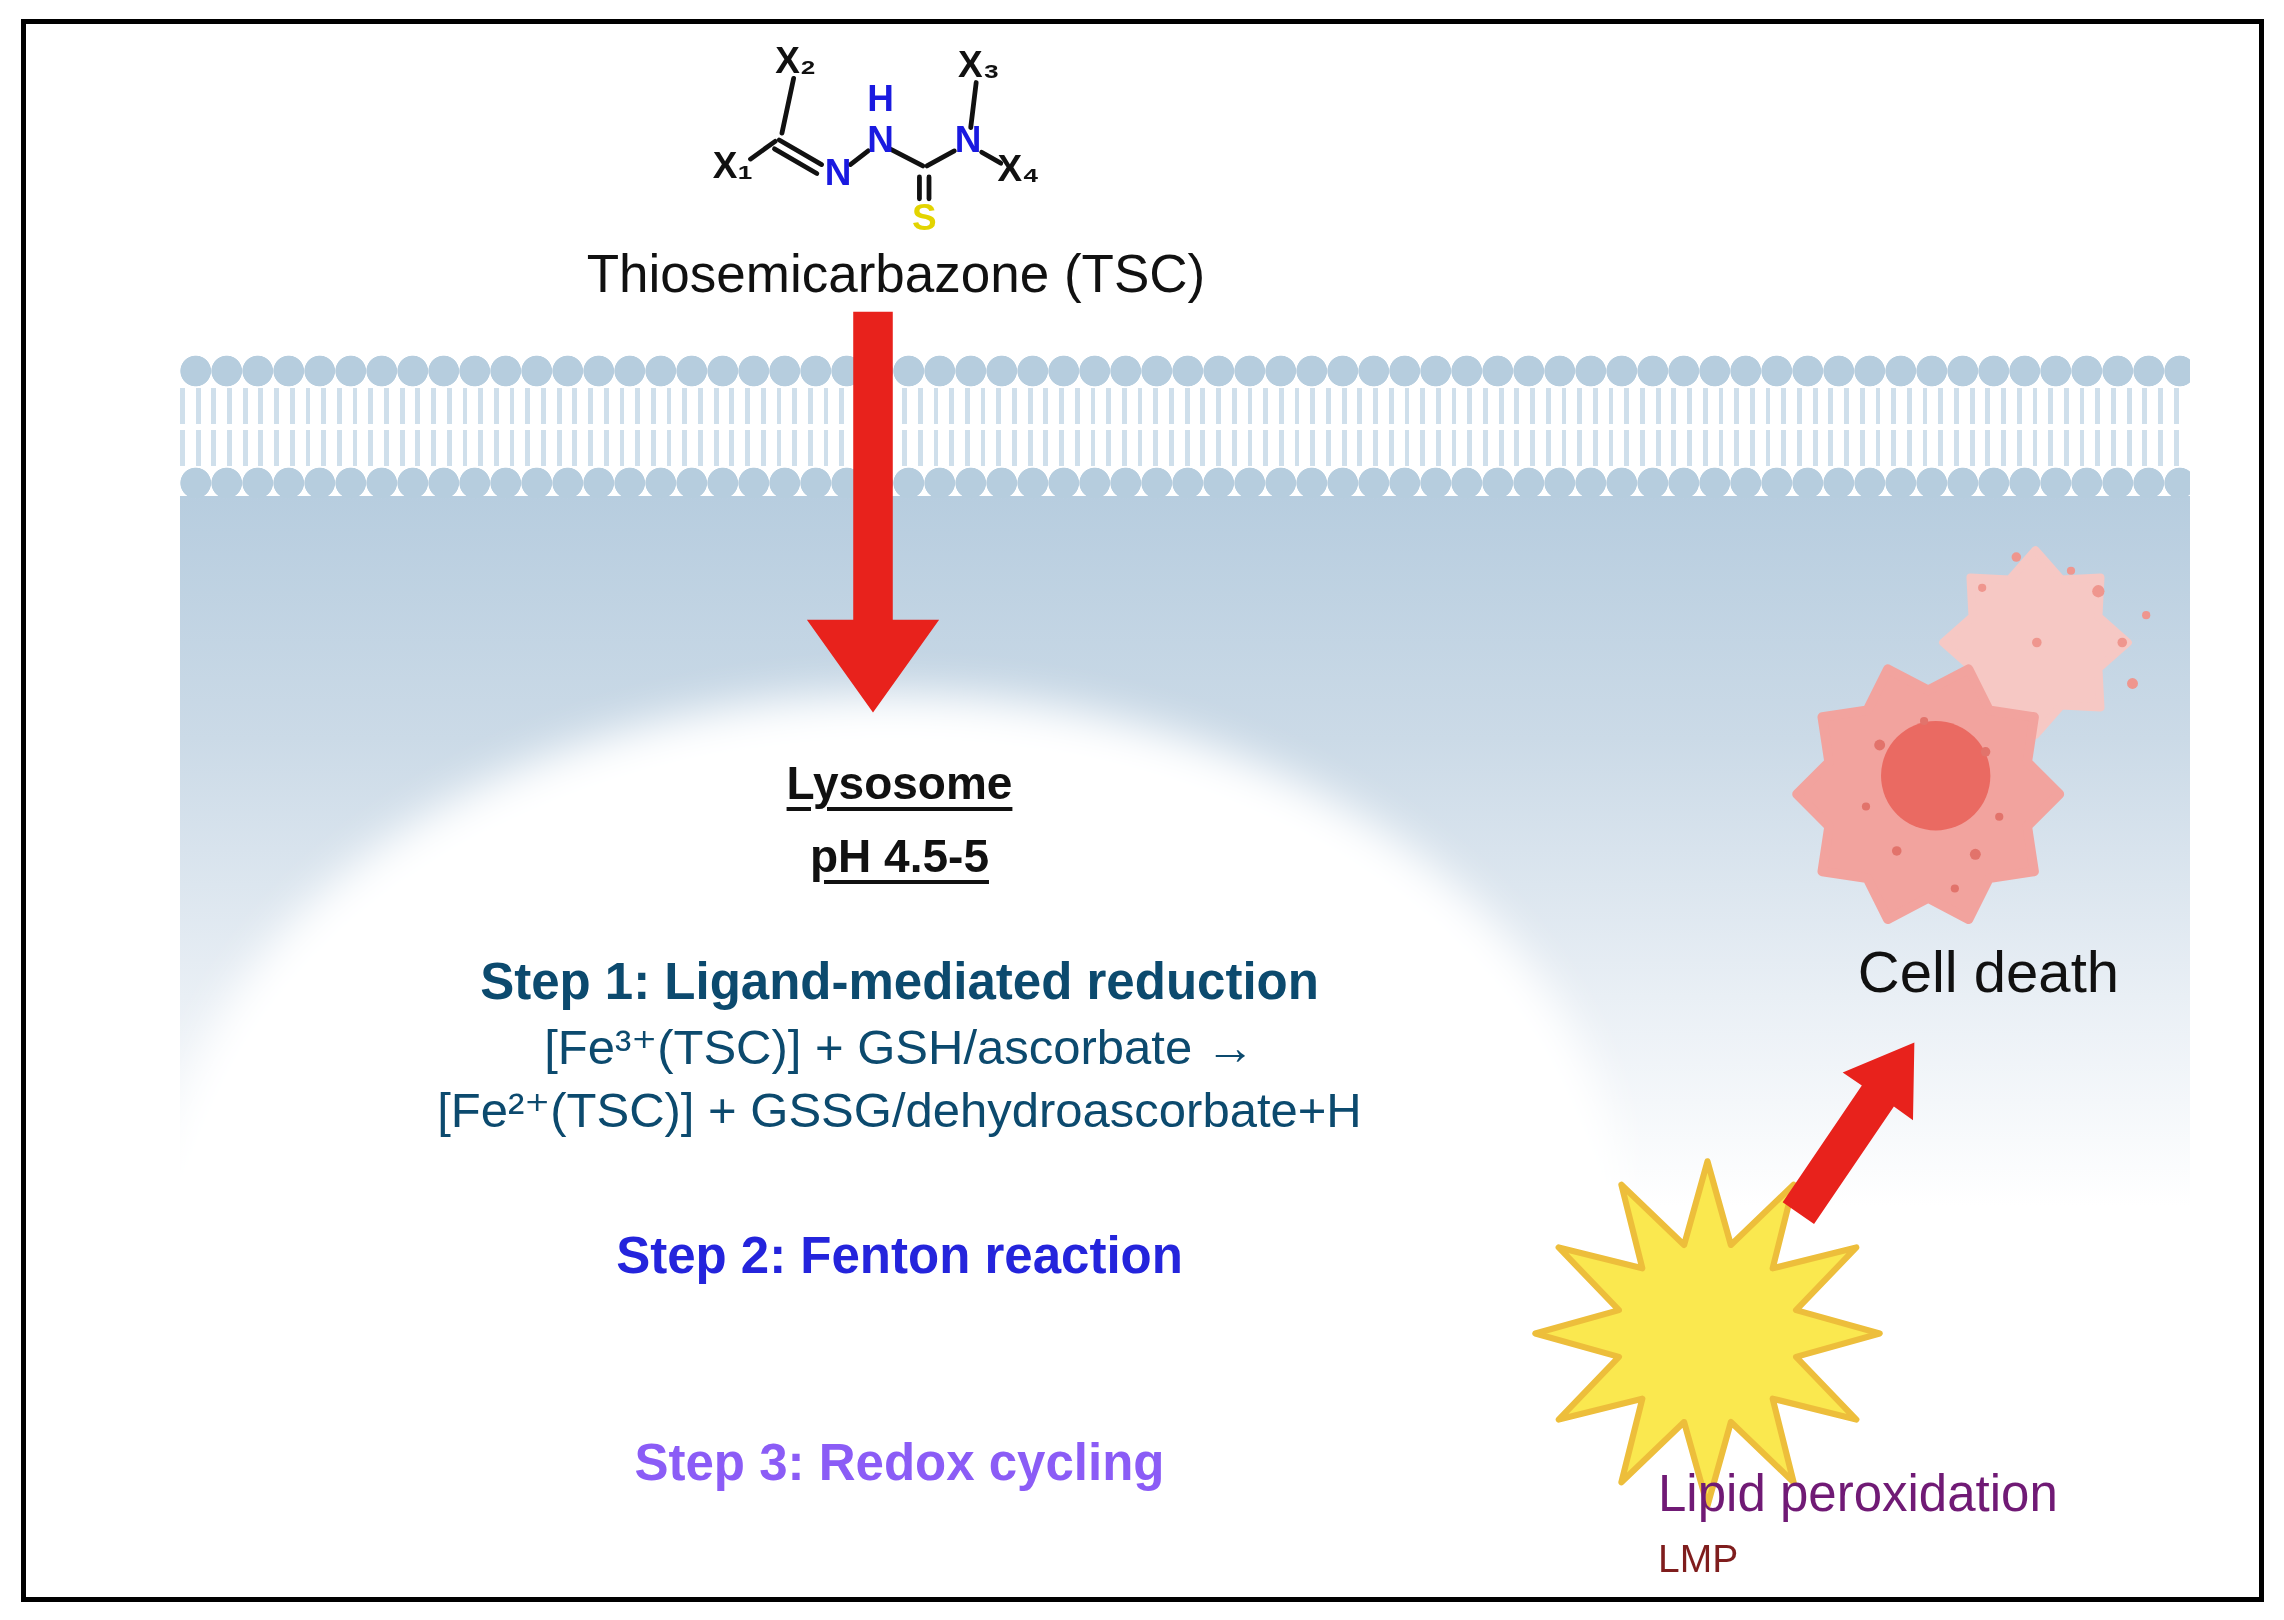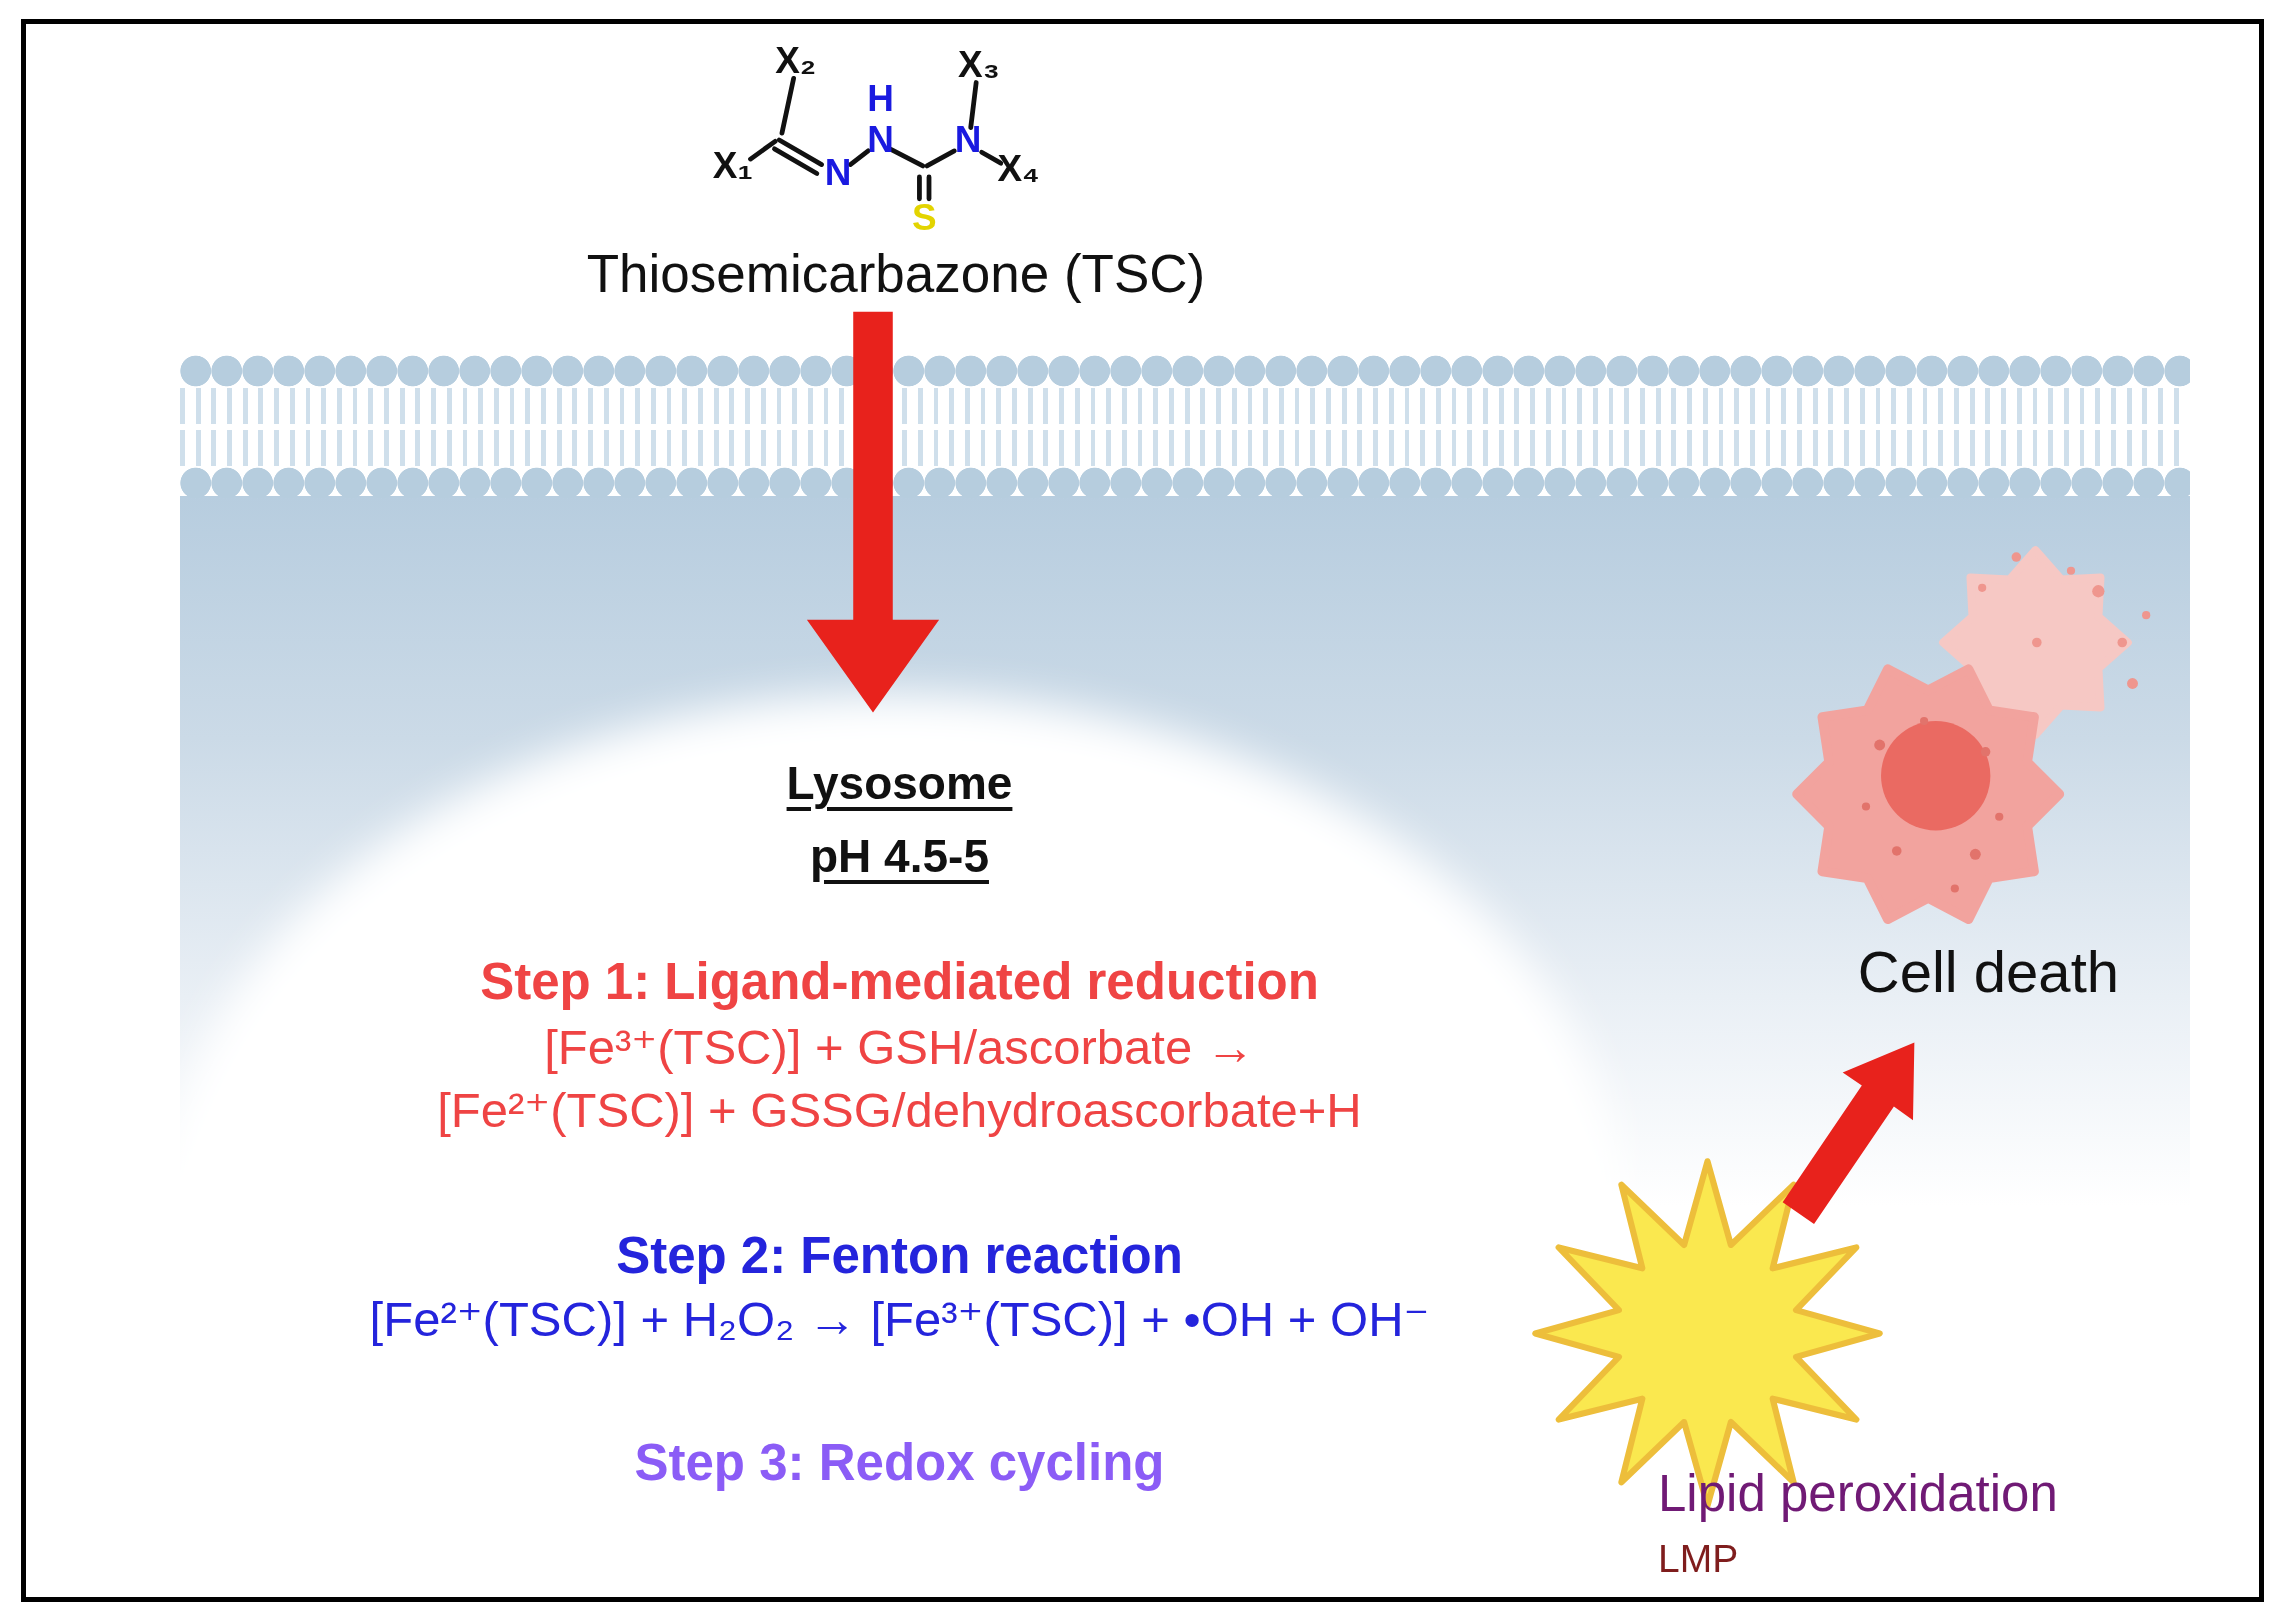--- a/index.html
+++ b/index.html
@@ -32,21 +32,21 @@
   .arrow-down{position:absolute;left:798px;top:311px;width:150px;height:407px;z-index:7;}
   .red-fill{fill:#E8221C;}
 
   
   .steps{position:absolute;left:96px;top:752px;width:1607px;height:827px;z-index:8;}
   .steps>div{position:absolute;width:100%;text-align:center;white-space:nowrap;}
   .lyso{font-weight:bold;font-size:46px;text-decoration:underline;text-decoration-thickness:4.1px;text-underline-offset:8.2px;}
   .t-lyso{top:4.1px;}  .t-ph{top:77px;}
   .s-head{font-weight:bold;font-size:51px;}
   .s-line{font-size:49px;}
-  .green{color:#ef4444;} .blue{color:#2424DC;} .black{color:#8b5cf6;}
+  .green{color:#0c4a6e;} .blue{color:#2424DC;} .black{color:#8b5cf6;}
   .t-s1h{top:200px;} .t-s1a{top:267px;} .t-s1b{top:330px;}
   .t-s2h{top:474px;} .t-s2a{top:539px;}
   .t-s3h{top:681px;} .t-s3a{top:745px;}
 
   
   .starburst{position:absolute;left:1523px;top:1149px;width:369px;height:369px;z-index:5;}
   .starburst polygon{fill:#FAE84F;stroke:#EDBE3B;stroke-width:5;stroke-linejoin:round;}
   .arrow-diag{position:absolute;left:1757px;top:981px;width:226px;height:273px;z-index:6;}
   .cellsvg{position:absolute;left:1777px;top:540px;width:383px;height:410px;z-index:5;}
   .cell-death{position:absolute;left:1757px;top:938px;width:362px;text-align:right;font-size:58px;z-index:6;}
@@ -103,21 +103,20 @@
 
   <div class="steps">
     <div class="lyso t-lyso">Lysosome</div>
     <div class="lyso t-ph">pH 4.5-5</div>
 
     <div class="s-head green t-s1h">Step 1: Ligand-mediated reduction</div>
     <div class="s-line green t-s1b">[Fe²⁺(TSC)] + GSSG/dehydroascorbate+H</div>
     <div class="s-line green t-s1a">[Fe³⁺(TSC)] + GSH/ascorbate →</div>
 
     <div class="s-head blue t-s2h">Step 2: Fenton reaction</div>
-    <div class="s-line blue t-s2a">[Fe²⁺(TSC)] + H₂O₂ → [Fe³⁺(TSC)] + •OH + OH⁻</div>
 
     <div class="s-head black t-s3h">Step 3: Redox cycling</div>
   </div>
 
   <svg class="starburst" viewBox="0 0 300 300">
     <polygon points="290,150 222,169 271,220 203,203 220,271 169,222 150,290 131,222 80,271 97,203 29,220 78,169 10,150 78,131 29,80 97,97 80,29 131,78 150,10 169,78 220,29 203,97 271,80 222,131"></polygon>
   </svg>
 
   <svg class="arrow-diag" viewBox="0 0 330 400">
     <polygon class="red-fill" points="37,324 153,153 125,134 230,90 228,204 200,184 83,356"></polygon>

